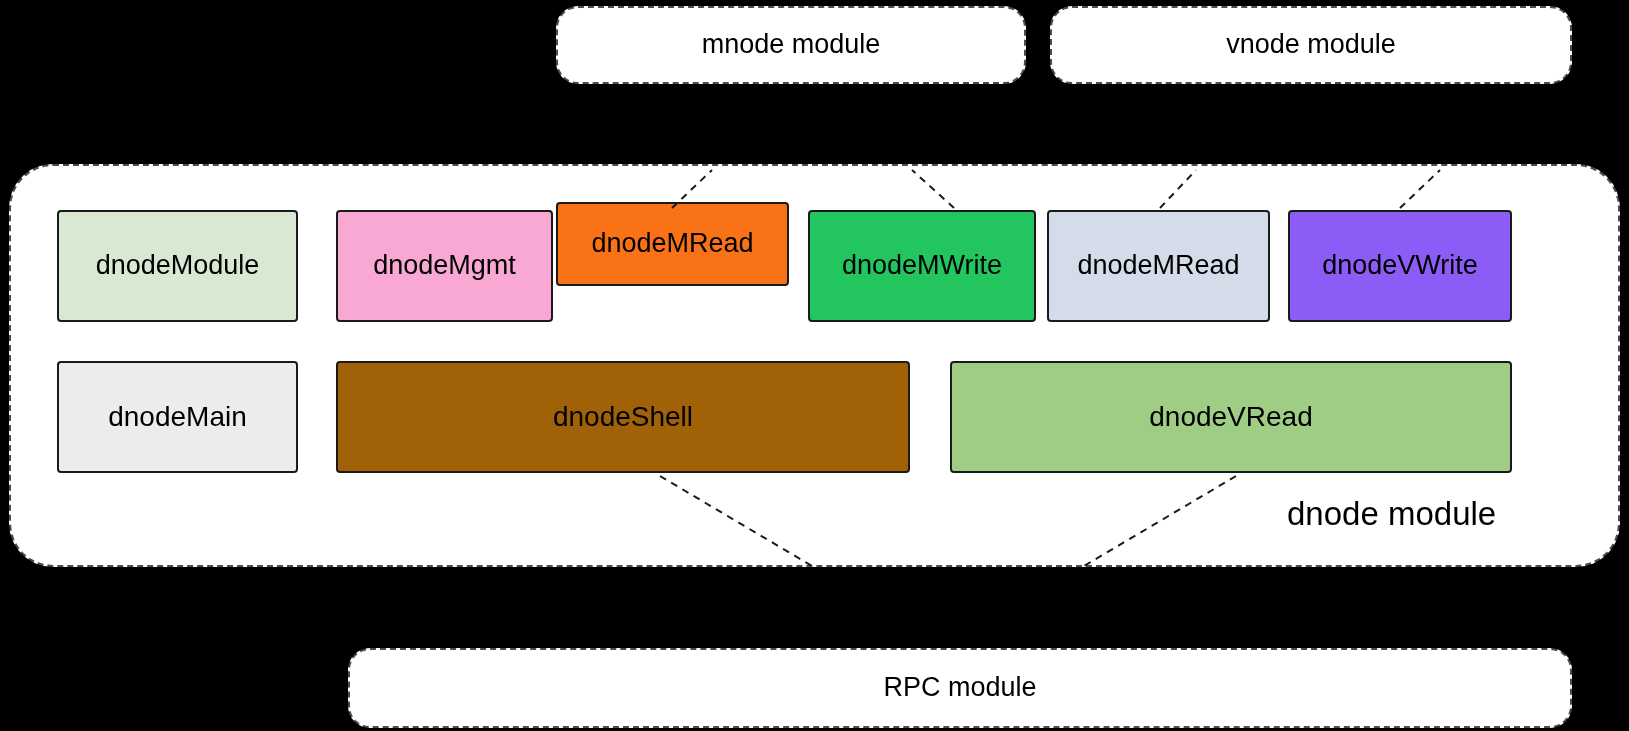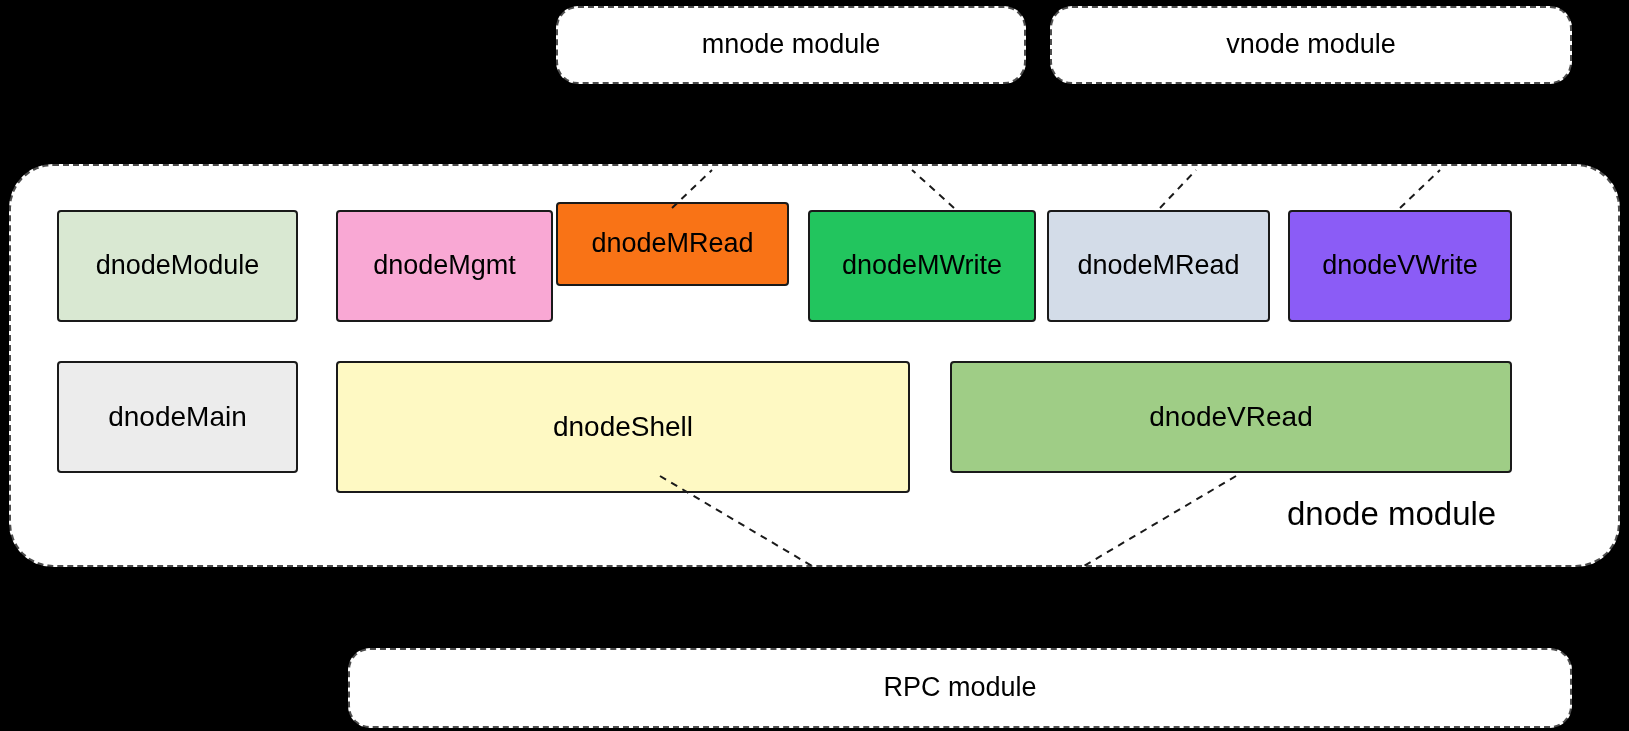--- a/index.html
+++ b/index.html
@@ -116,21 +116,21 @@
   <div class="node leaf" id="leaf-r1-4" style="left: 1047px; top: 210px; width: 223px; height: 112px; background: rgb(211, 220, 232); border-color: rgb(26, 26, 26);">
     <span>dnodeMRead</span>
   </div>
   <div class="node leaf" id="leaf-r1-5" style="left: 1288px; top: 210px; width: 224px; height: 112px; background: #8b5cf6; border-color: rgb(26, 26, 26);">
     <span>dnodeVWrite</span>
   </div>
 
   <div class="node leaf leaf-lg" id="leaf-r2-0" style="left: 57px; top: 361px; width: 241px; height: 112px; background: rgb(236, 236, 236); border-color: rgb(26, 26, 26);">
     <span>dnodeMain</span>
   </div>
-  <div class="node leaf leaf-lg" id="leaf-r2-1" style="left: 336px; top: 361px; width: 574px; height: 132px; background: #fef9c3; border-color: rgb(26, 26, 26);">
+  <div class="node leaf leaf-lg" id="leaf-r2-1" style="left: 336px; top: 361px; width: 574px; height: 112px; background: #a16207; border-color: rgb(26, 26, 26);">
     <span>dnodeShell</span>
   </div>
   <div class="node leaf leaf-lg" id="leaf-r2-2" style="left: 950px; top: 361px; width: 562px; height: 112px; background: rgb(159, 205, 134); border-color: rgb(26, 26, 26);">
     <span>dnodeVRead</span>
   </div>
 
   <div class="node module-box" id="rpc-module" style="left: 348px; top: 648px; width: 1224px; height: 80px; background: rgb(255, 255, 255); border-color: rgb(77, 77, 77);">
     <span>RPC module</span>
   </div>
 

